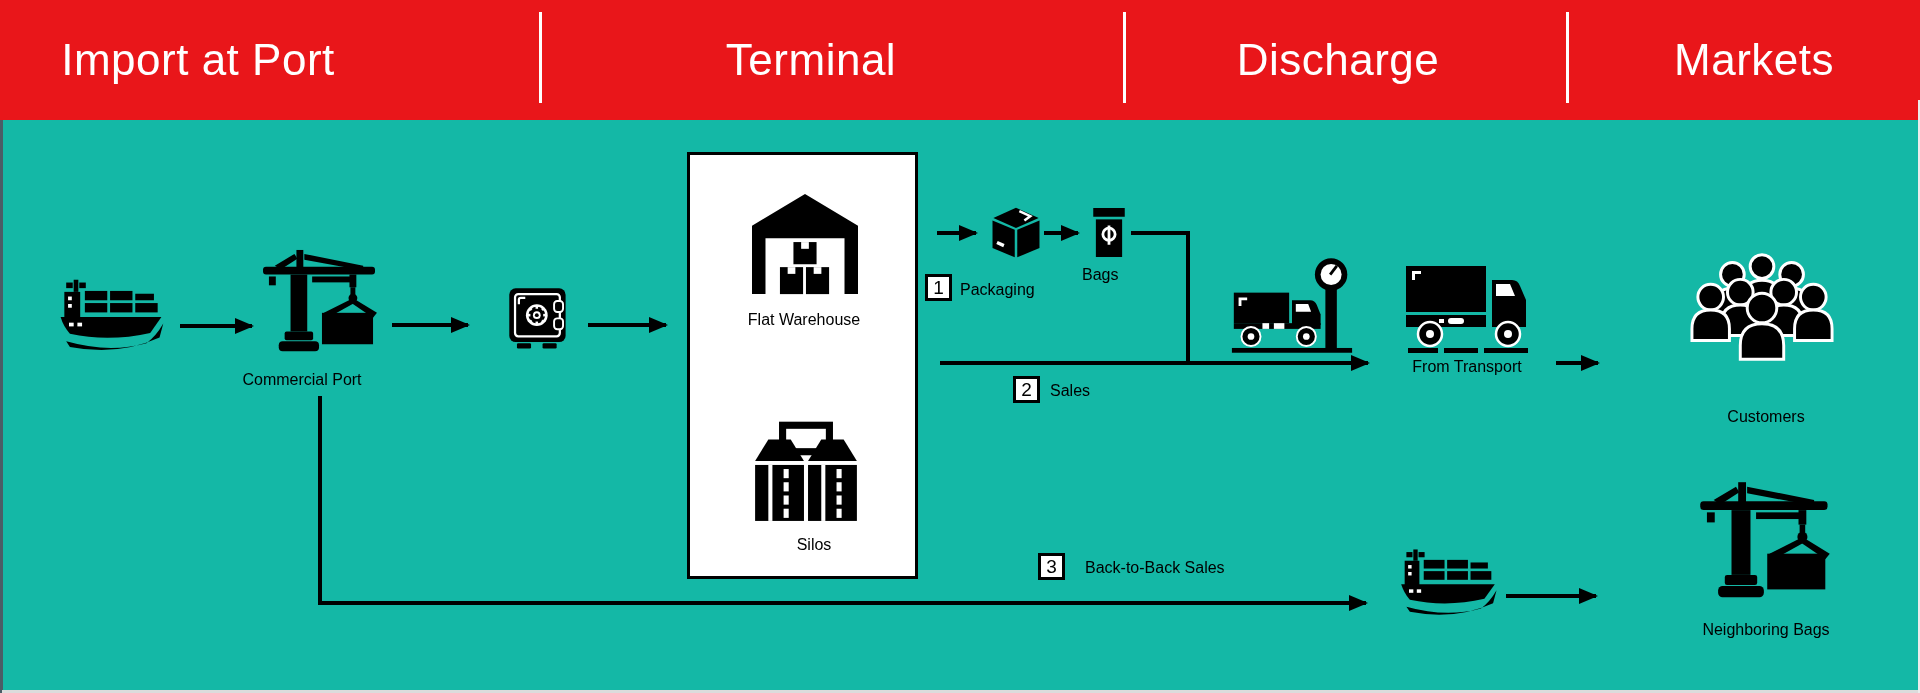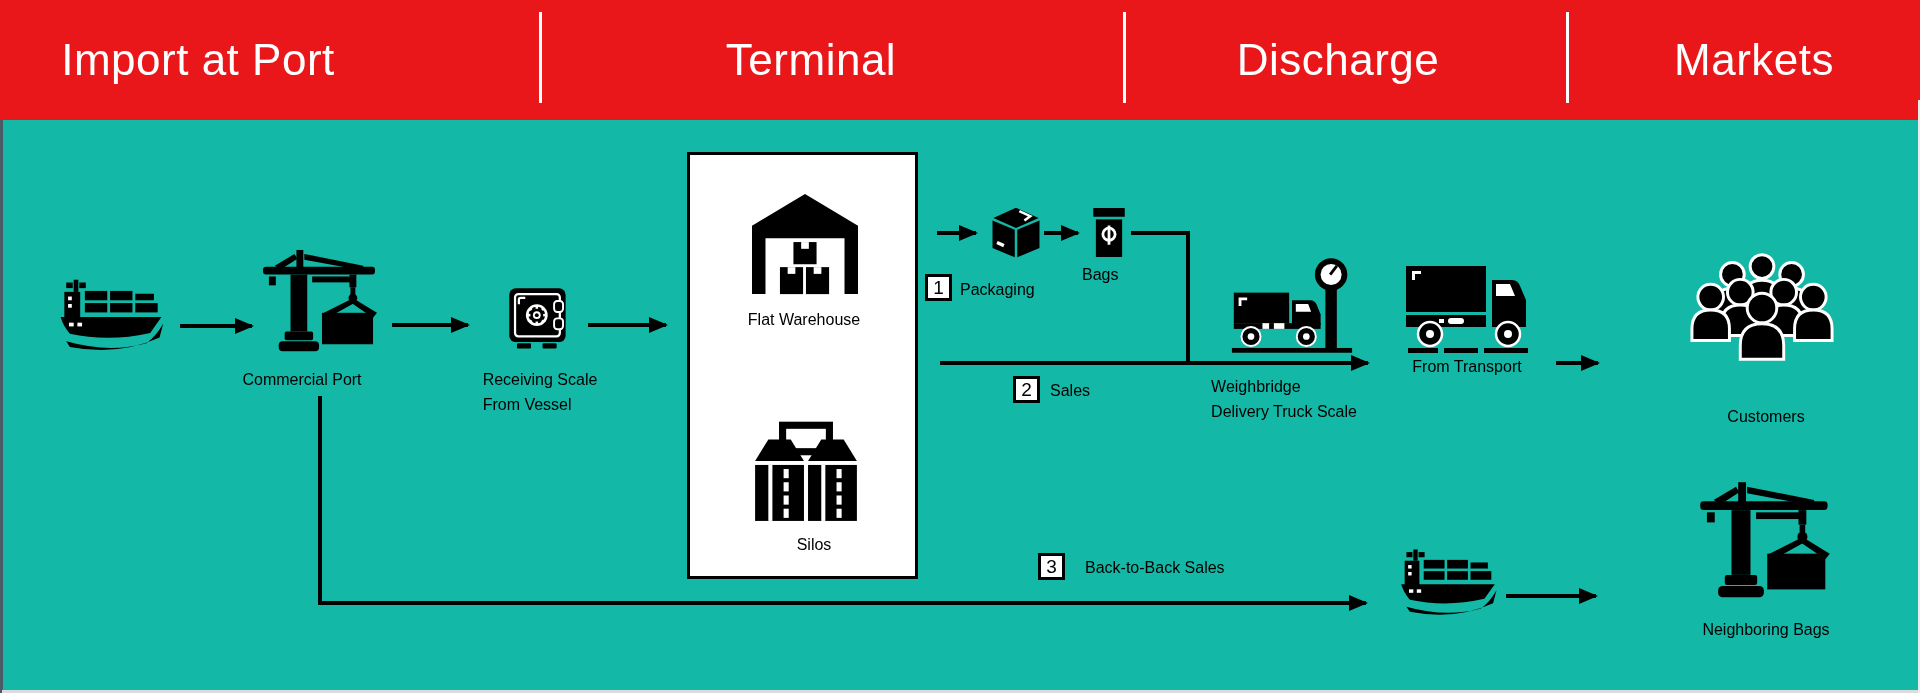--- a/index.html
+++ b/index.html
@@ -268,39 +268,31 @@
     </svg>
   <svg class="icon" style="left:1396px;top:546px" width="104" height="78">
       <use href="#i-ship"></use>
     </svg>
   <svg class="icon" style="left:1698px;top:476px" width="134" height="133">
       <use href="#i-crane"></use>
     </svg>
 
   <div class="lbl center" style="left:302px;top:367px">Commercial Port</div>
 
-  <div class="lbl center" style="left:540px;top:367px">
-    <div>Receiving Scale</div>
-    <div>From Vessel</div>
-  </div>
 
   <div class="lbl center" style="left:804px;top:307px">Flat Warehouse</div>
   <div class="lbl center" style="left:814px;top:532px">Silos</div>
 
   <div class="numbox" style="left:925px;top:274px">1</div>
   <div class="lbl" style="left:960px;top:277px">Packaging</div>
   <div class="lbl" style="left:1082px;top:262px">Bags</div>
 
   <div class="numbox" style="left:1013px;top:376px">2</div>
   <div class="lbl" style="left:1050px;top:378px">Sales</div>
 
-  <div class="lbl center" style="left:1284px;top:374px">
-    <div>Weighbridge</div>
-    <div>Delivery Truck Scale</div>
-  </div>
 
   <div class="lbl center" style="left:1467px;top:354px">From Transport</div>
   <div class="lbl center" style="left:1766px;top:404px">Customers</div>
 
   <div class="numbox" style="left:1038px;top:553px">3</div>
   <div class="lbl" style="left:1085px;top:555px">Back-to-Back Sales</div>
 
   <div class="lbl center" style="left:1766px;top:617px">Neighboring Bags</div>
 
   <div class="edge-left"></div>

